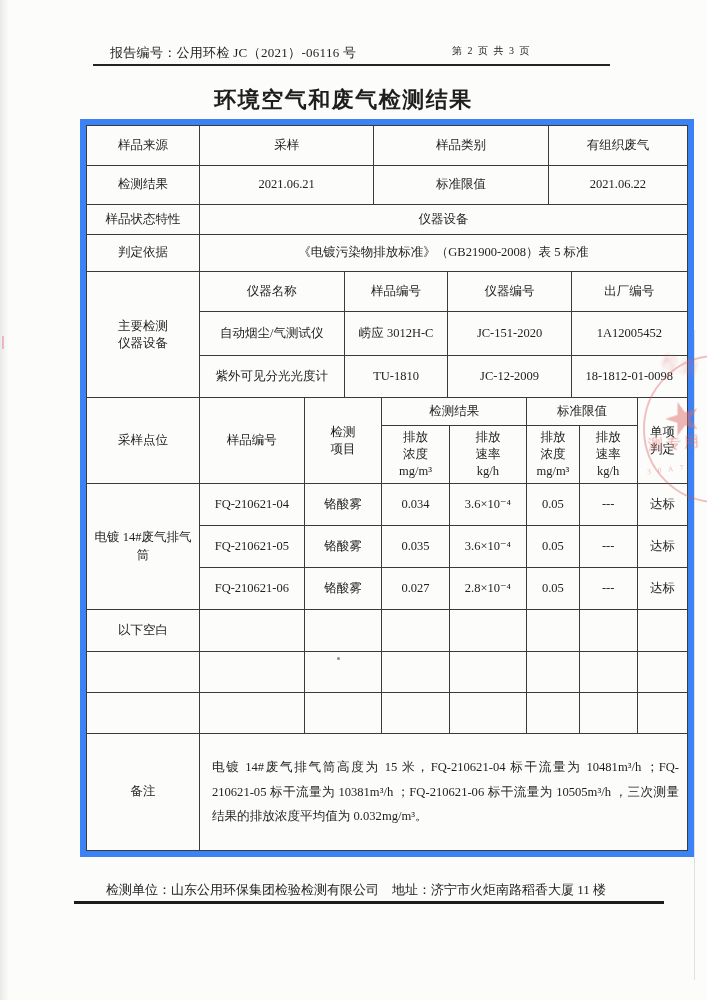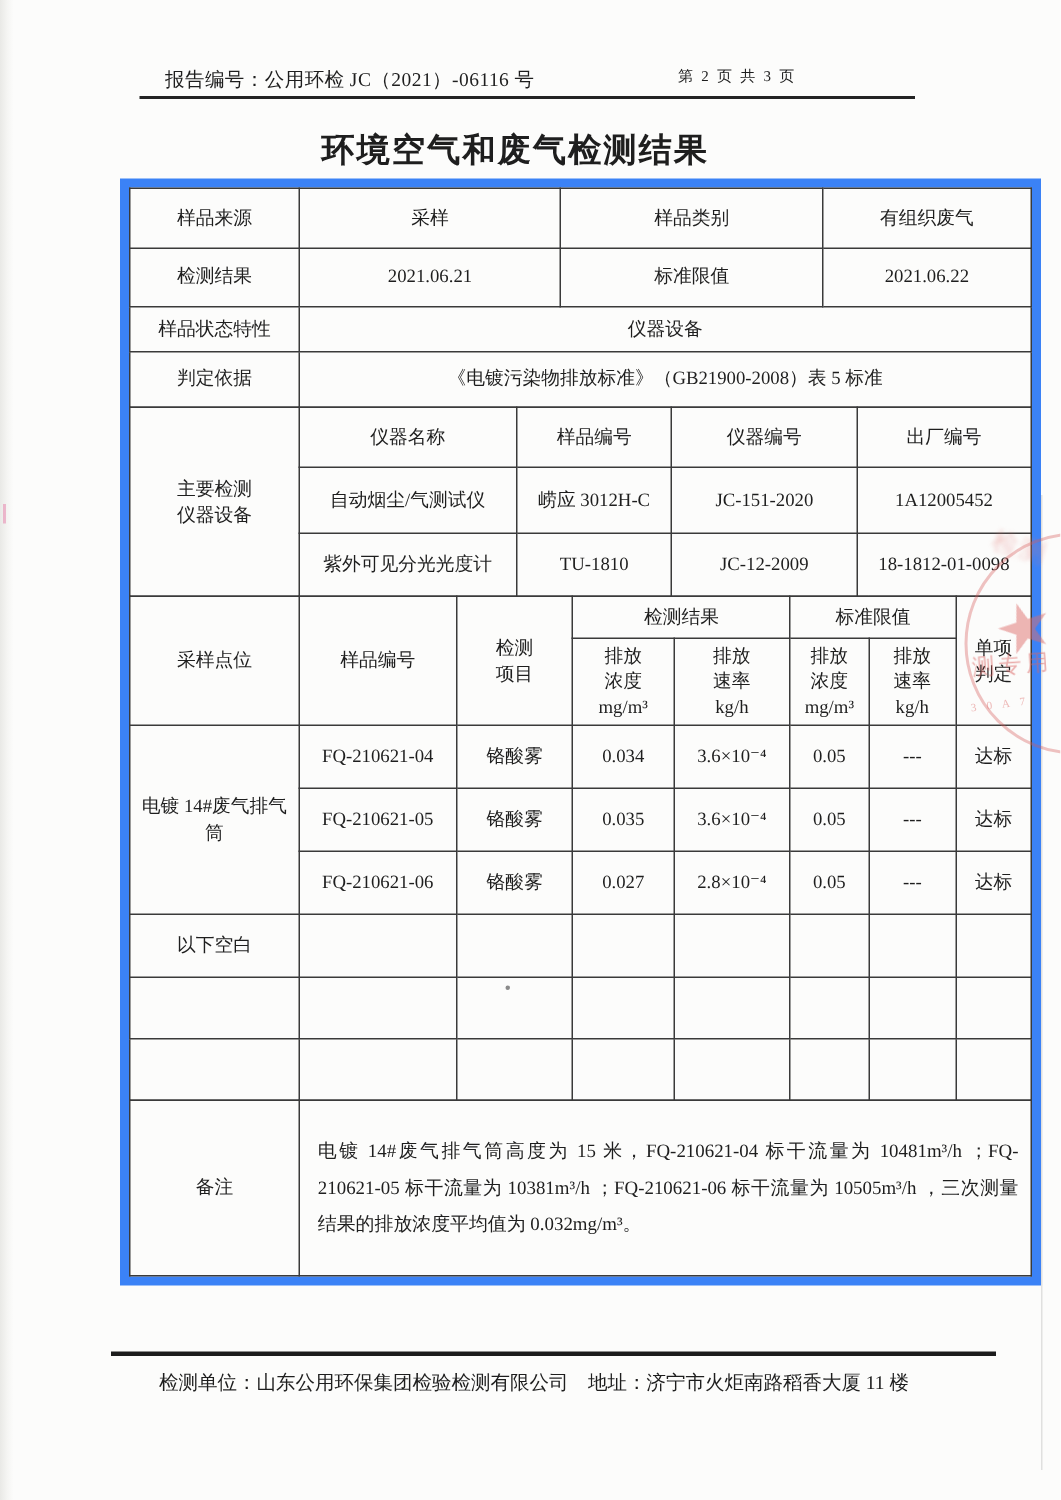--- a/index.html
+++ b/index.html
@@ -40,21 +40,21 @@
   .ml { white-space:pre-line; line-height:1.35; }
   .h40{height:40px} .h39{height:39px} .h30{height:30px} .h37{height:37px}
   .h44{height:44px} .h42{height:42px} .h28{height:28px} .h58{height:58px}
   .h41{height:41px} .h117{height:117px}
   .remark-text {
     text-align:justify; padding:8px 8px 8px 12px; line-height:1.95; font-size:12.6px;
   }
 
   .footer-rule { position:absolute; left:74px; top:901px; width:590px; height:3px; background:#1c1c1c; }
   .footer-line { position:absolute; left:106px; width:500px; display:flex; justify-content:space-between; font-size:13px; }
-  .footer-line.l1 { top:913px;text-align:center; }
+  .footer-line.l1 { top:881px;text-align:center; }
   .footer-line.l2 { top:929px; }
 
   .stamp { position:absolute; left:635px; top:348px; width:75px; height:170px; pointer-events:none; }
   .stamp-circle {
     position:absolute; left:8px; top:7px; width:148px; height:148px;
     border:2px solid rgba(214,90,88,0.36); border-radius:50%;
   }
   .stamp-star {
     position:absolute; left:28px; top:44px; font-size:44px;
     color:rgba(222,110,108,0.50); transform:rotate(-18deg); filter:blur(0.4px);

